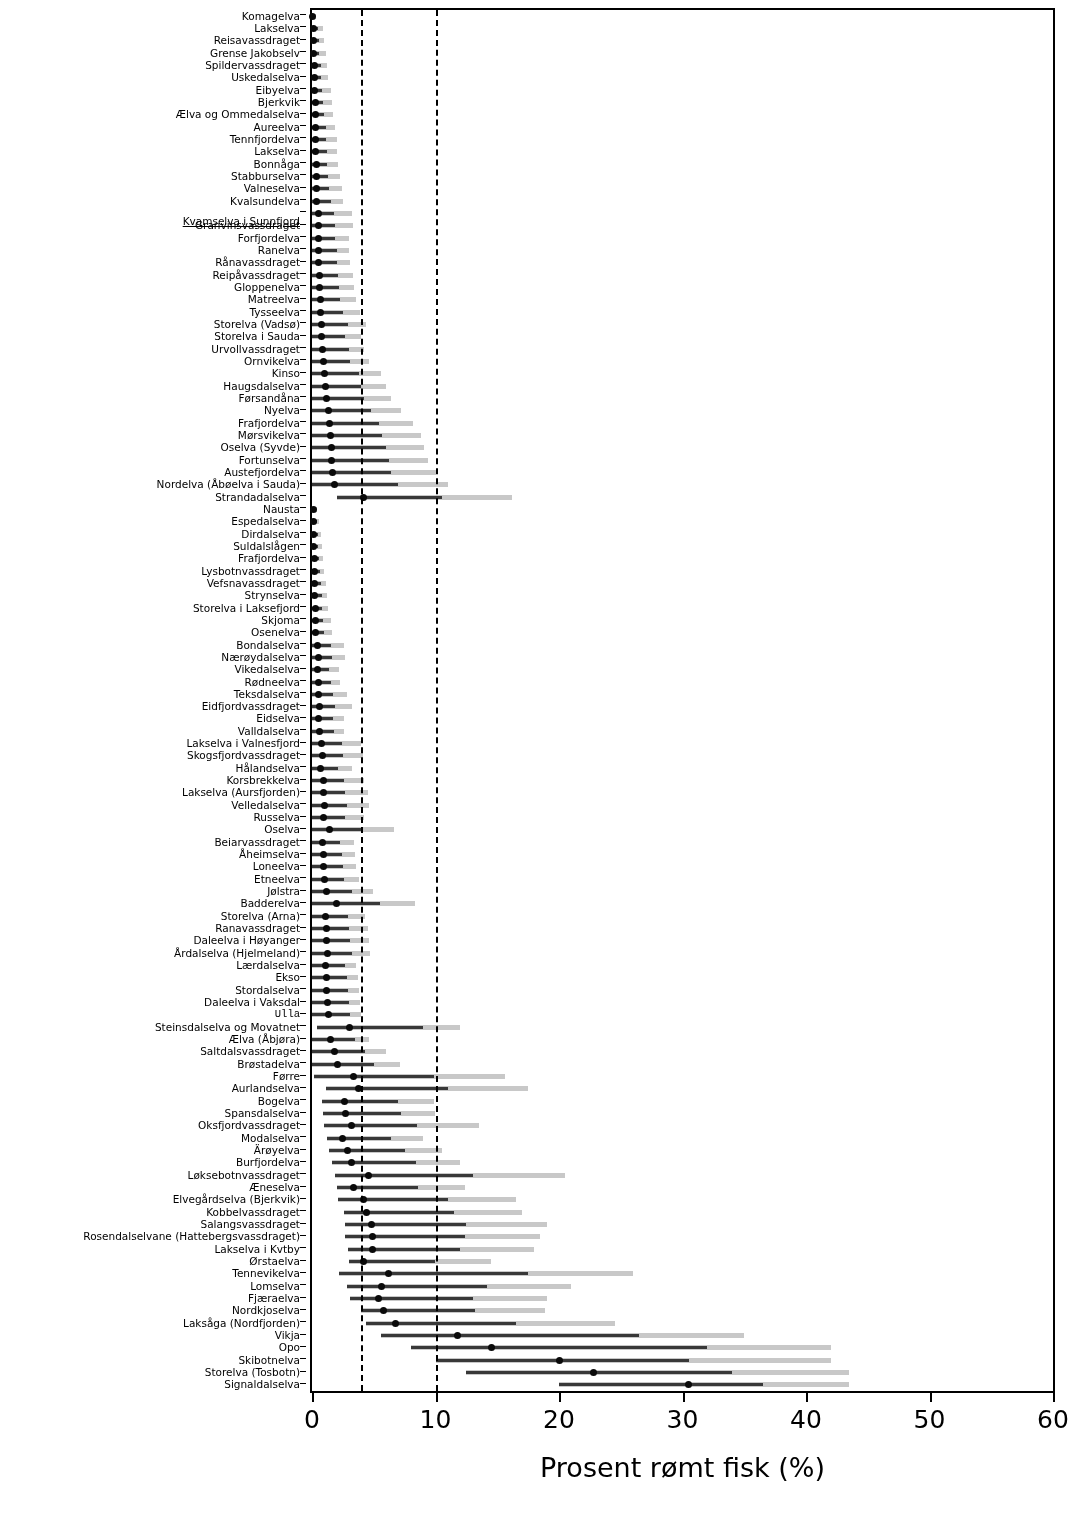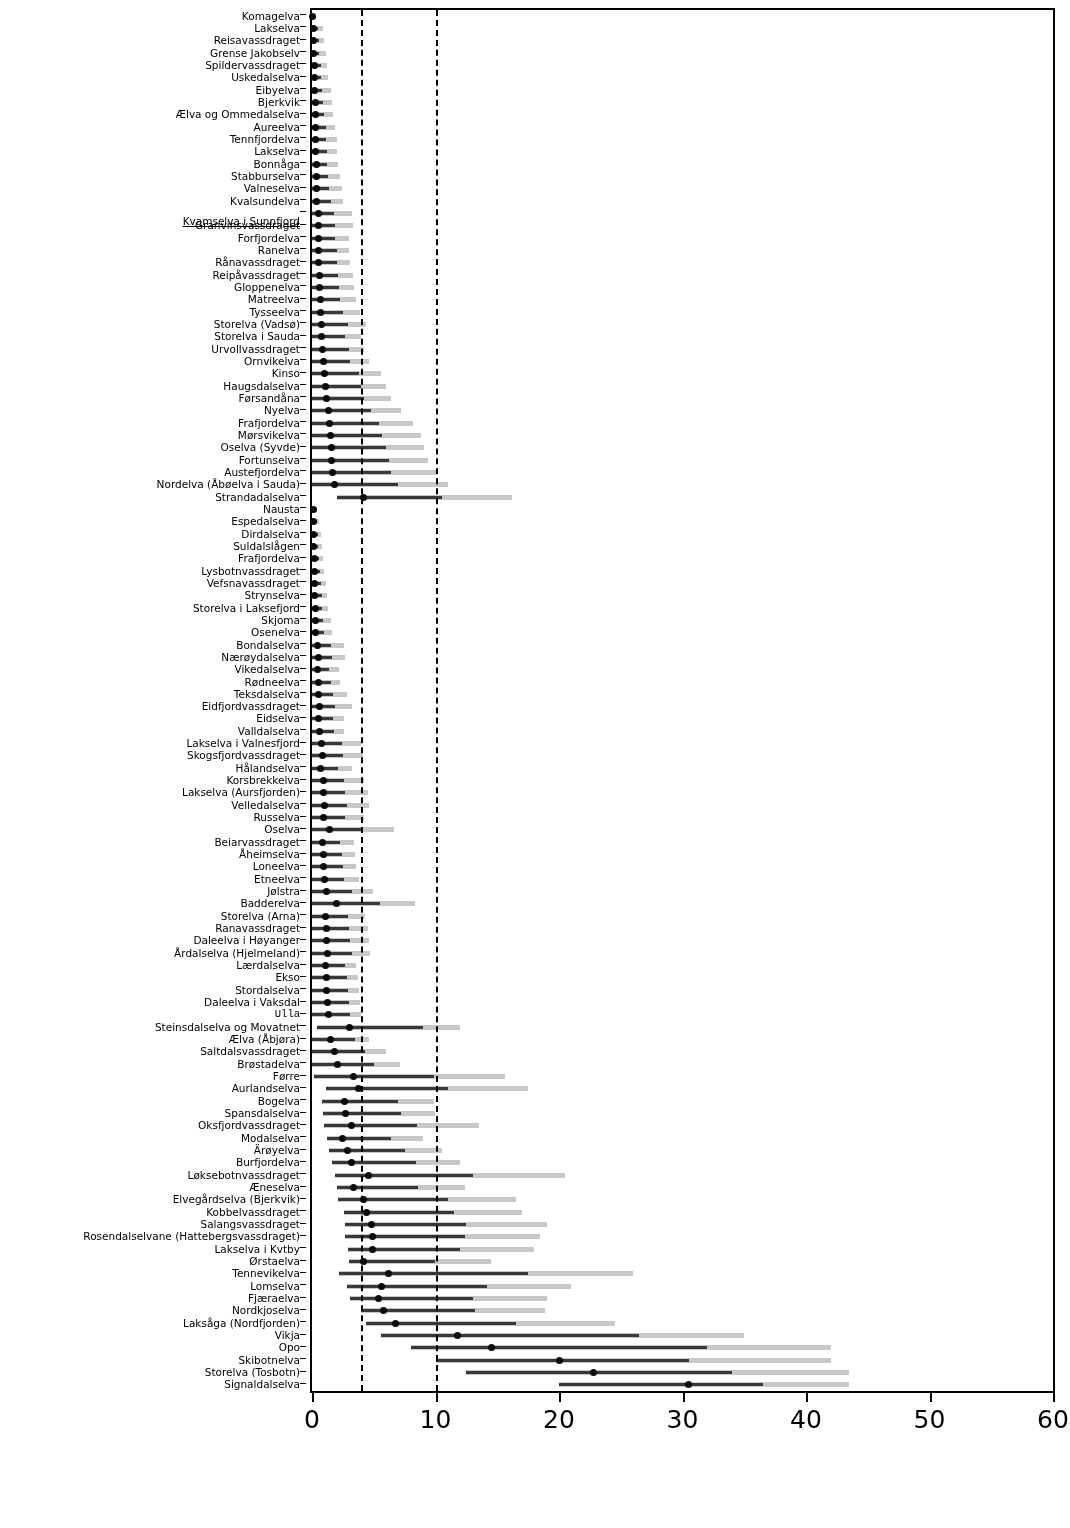--- a/index.html
+++ b/index.html
@@ -859,14 +859,15 @@
       <div class="xlab" style="left: 249px;">20</div>
       <div class="xtick" style="left: 372.5px;"></div>
       <div class="xlab" style="left: 372.5px;">30</div>
       <div class="xtick" style="left: 496px;"></div>
       <div class="xlab" style="left: 496px;">40</div>
       <div class="xtick" style="left: 619.5px;"></div>
       <div class="xlab" style="left: 619.5px;">50</div>
       <div class="xtick" style="left: 743px;"></div>
       <div class="xlab" style="left: 743px;">60</div>
     </div>
+  <div id="xtitle">Prosent rømt fisk (%)</div>
 
 </div>
 
 </body></html>

